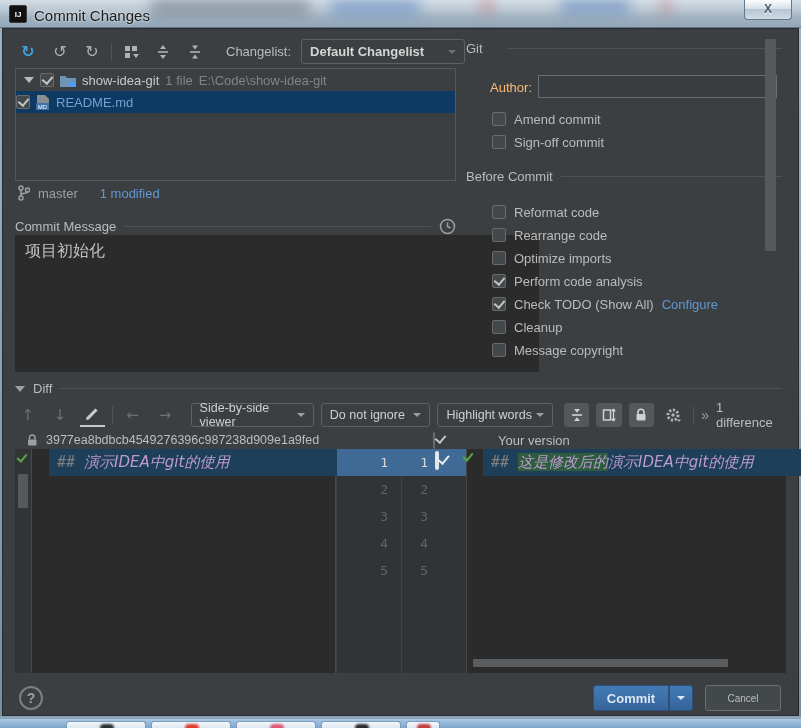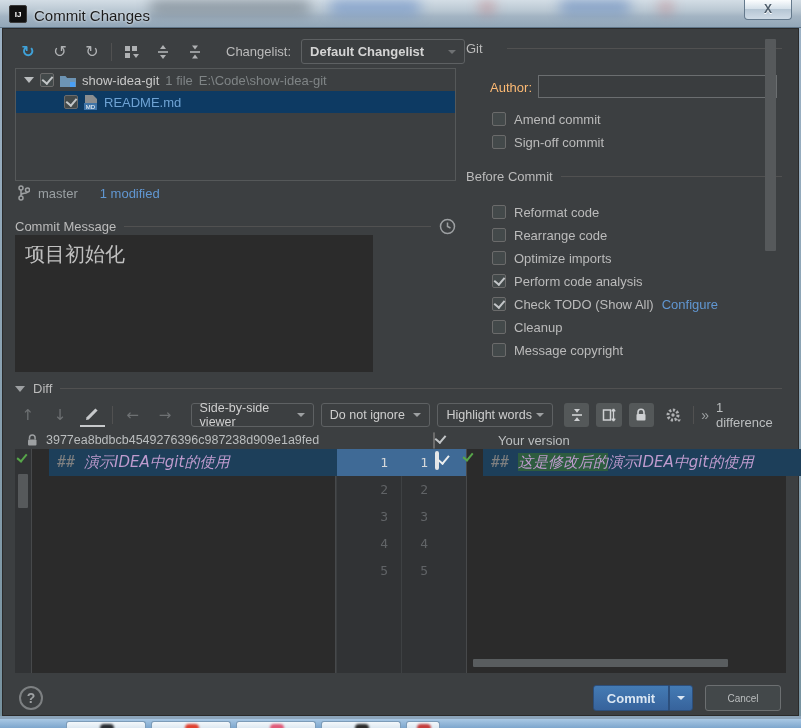--- a/index.html
+++ b/index.html
@@ -181,21 +181,21 @@
         <span class="expander"></span>
         <span class="cb checked"></span>
         <svg width="16" height="14">
           <path d="M0 3 h5.5 l1.6 2 H16 v9 H0 Z" fill="#6d94b4"></path>
           <rect x="10" y="9" width="5" height="5" fill="#4a9ff5"></rect>
         </svg>
         <span style="color:#c8c8c8;">show-idea-git</span>
         <span class="muted">1 file</span>
         <span class="muted">E:\Code\show-idea-git</span>
       </div>
-      <div class="tree-row selected" style="padding-left:48px;">
+      <div class="tree-row selected" style="">
         <span class="cb checked"></span>
         <svg width="14" height="15">
           <path d="M1 0 h8 l4 4 v7 H1 Z" fill="#8a8d8f"></path>
           <rect x="0" y="8" width="13" height="7" fill="#3f74a7"></rect>
           <text x="6.5" y="13.5" font-size="6" fill="#ffffff" text-anchor="middle" font-family="Liberation Sans,sans-serif">MD</text>
         </svg>
         <span class="fname-blue">README.md</span>
       </div>
     </div>
 
@@ -213,21 +213,21 @@
 
     
     <div class="abs" style="left:12px;top:189px;width:441px;display:flex;align-items:center;gap:8px;">
       <span class="group-title">Commit Message</span>
       <div class="sep-line" style="flex:1;"></div>
       <svg width="17" height="17">
         <circle cx="8.5" cy="8.5" r="7" fill="none" stroke="#9da0a2" stroke-width="1.5"></circle>
         <path d="M8.5 4.5 V8.5 L11.5 10" fill="none" stroke="#9da0a2" stroke-width="1.5"></path>
       </svg>
     </div>
-    <div class="editor abs cjk" style="left:12px;top:206px;width:358px;height:137px;padding:6px 10px;font-size:20px;color:#c0c0c0;">
+    <div class="editor abs cjk" style="left:12px;top:206px;width:524px;height:137px;padding:6px 10px;font-size:16px;color:#c0c0c0;">
       <span>项目初始化</span>
     </div>
 
     
     <div class="abs" style="left:463px;top:12px;width:316px;display:flex;align-items:center;gap:24px;">
       <span class="group-title">Git</span>
       <div class="sep-line" style="flex:1;"></div>
     </div>
     <div class="abs" style="left:463px;top:51px;width:66px;text-align:right;color:#fdba74;">Author:</div>
     <input class="abs" style="left: 535px; top: 46px; width: 239px; height: 23px; background: rgb(58, 61, 63); border: 1px solid rgb(107, 110, 112); color: rgb(207, 207, 207); padding: 0px 6px; font-size: 13px;" value="">

